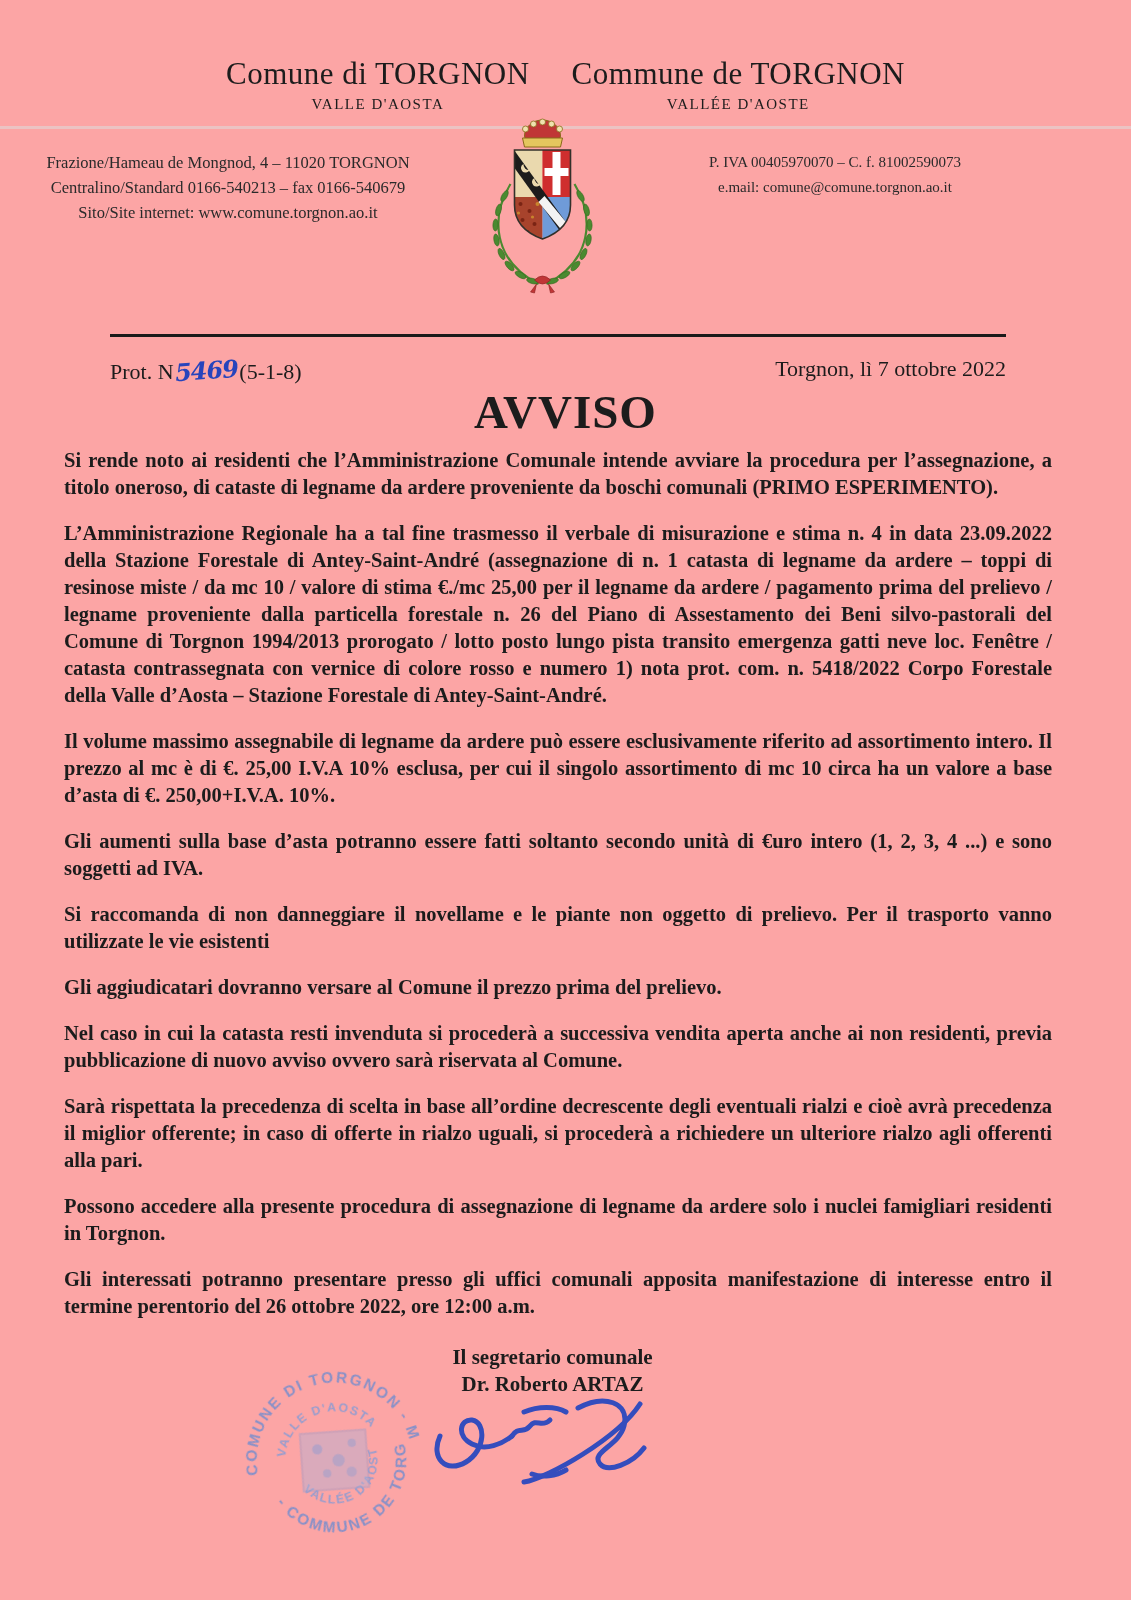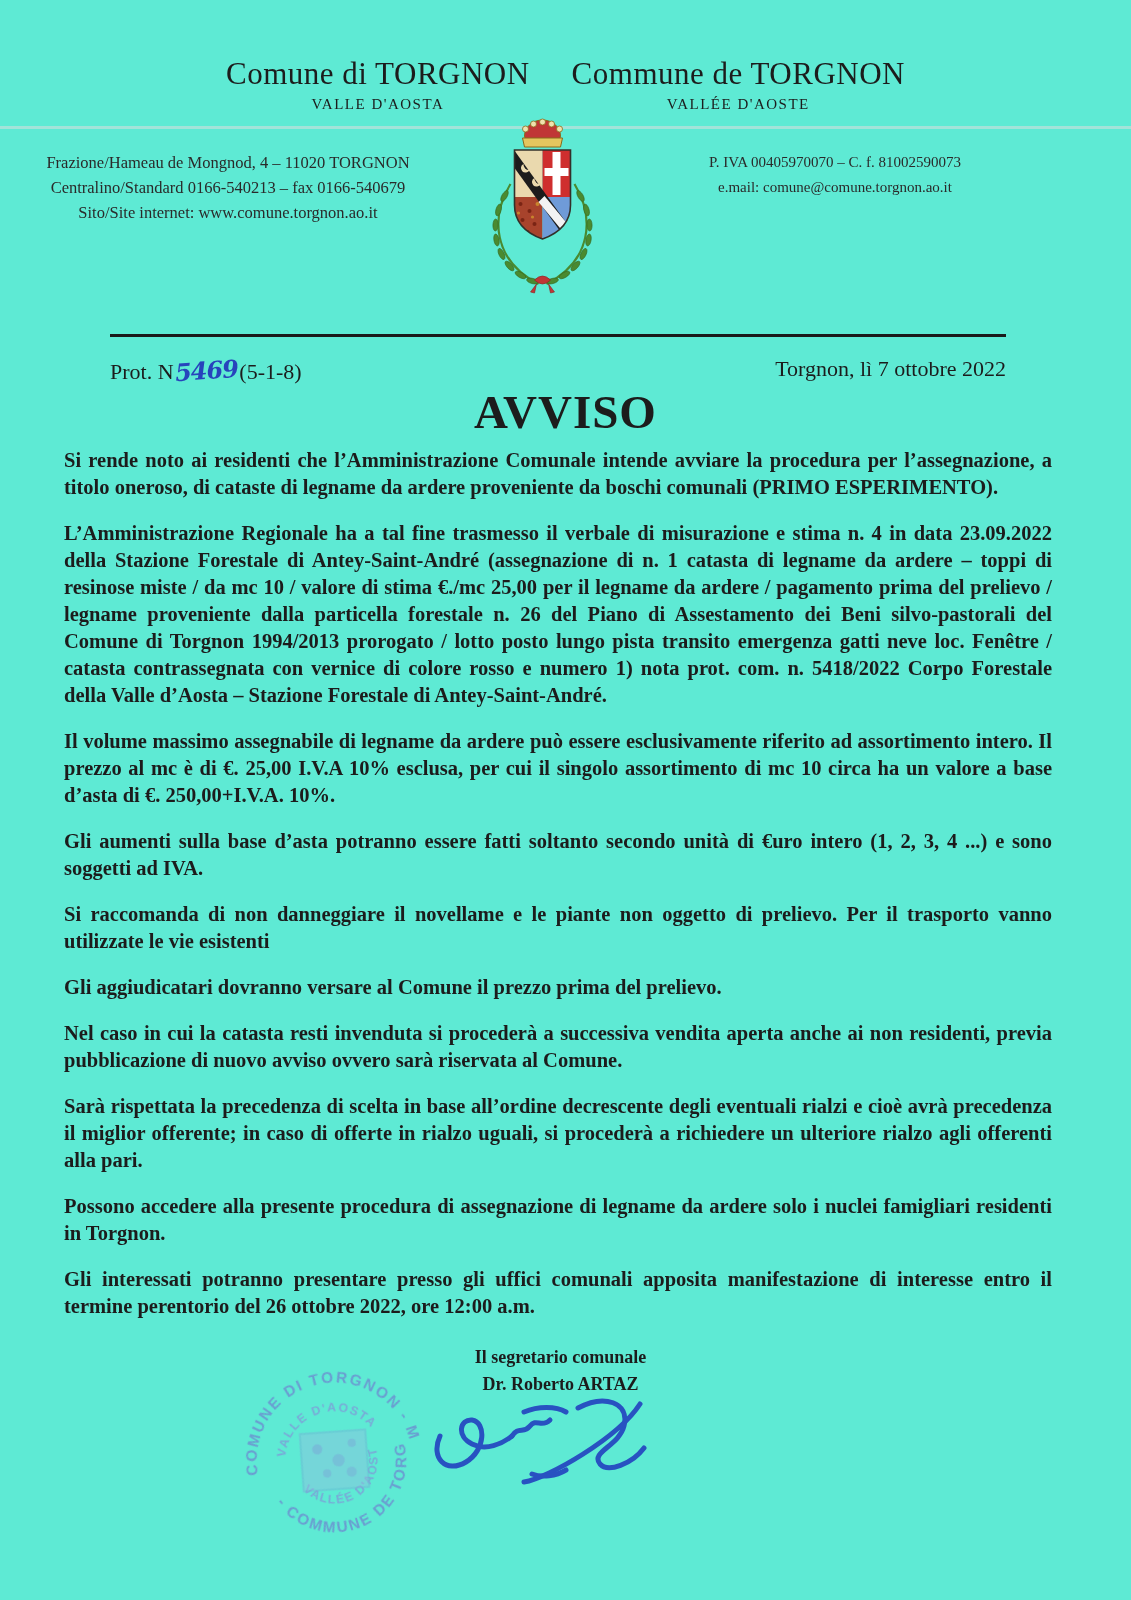--- a/index.html
+++ b/index.html
@@ -1,19 +1,19 @@
 <!DOCTYPE html>
 <html><head>
 <meta charset="utf-8">
 <style>
   html,body{margin:0;padding:0;background:#ffffff;}
   .page{
     position:relative;
     width:1131px;height:1600px;
-    background:#5eead4;
+    background:#fca5a5;
     font-family:"Liberation Serif", serif;
     color:#1c1c1c;
     overflow:hidden;
   }
   
   .scan-streak{
     position:absolute;left:0;top:126px;width:100%;height:3px;
     background:#dcdcdc;opacity:.55;
   }
   
@@ -63,21 +63,21 @@
     position:absolute;top:447px;left:64px;width:988px;
   }
   .body-text p{
     margin:0 0 19px 0;
     font-size:20.5px;line-height:27px;
     font-weight:bold;text-align:justify;
   }
   
   .sig-block{
     position:absolute;top:1344px;left:0;width:1105px;
-    text-align:center;font-weight:bold;font-size:18px;line-height:27px;margin-left:8px;
+    text-align:center;font-weight:bold;font-size:21px;line-height:27px;
   }
   .sig-svg{position:absolute;top:1378px;left:428px;}
   .stamp{position:absolute;top:1358px;left:232px;}
 </style>
 </head>
 <body>
 
 <div class="page">
 
   <div class="scan-streak"></div>

